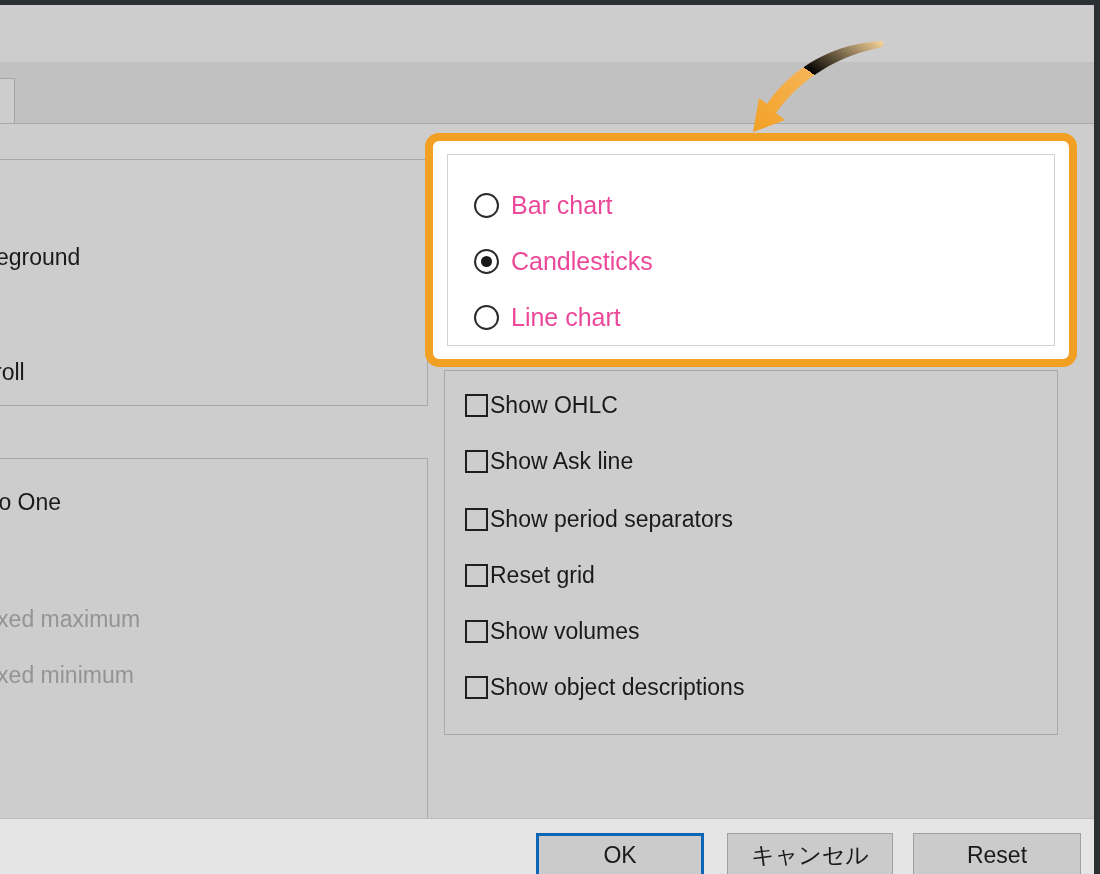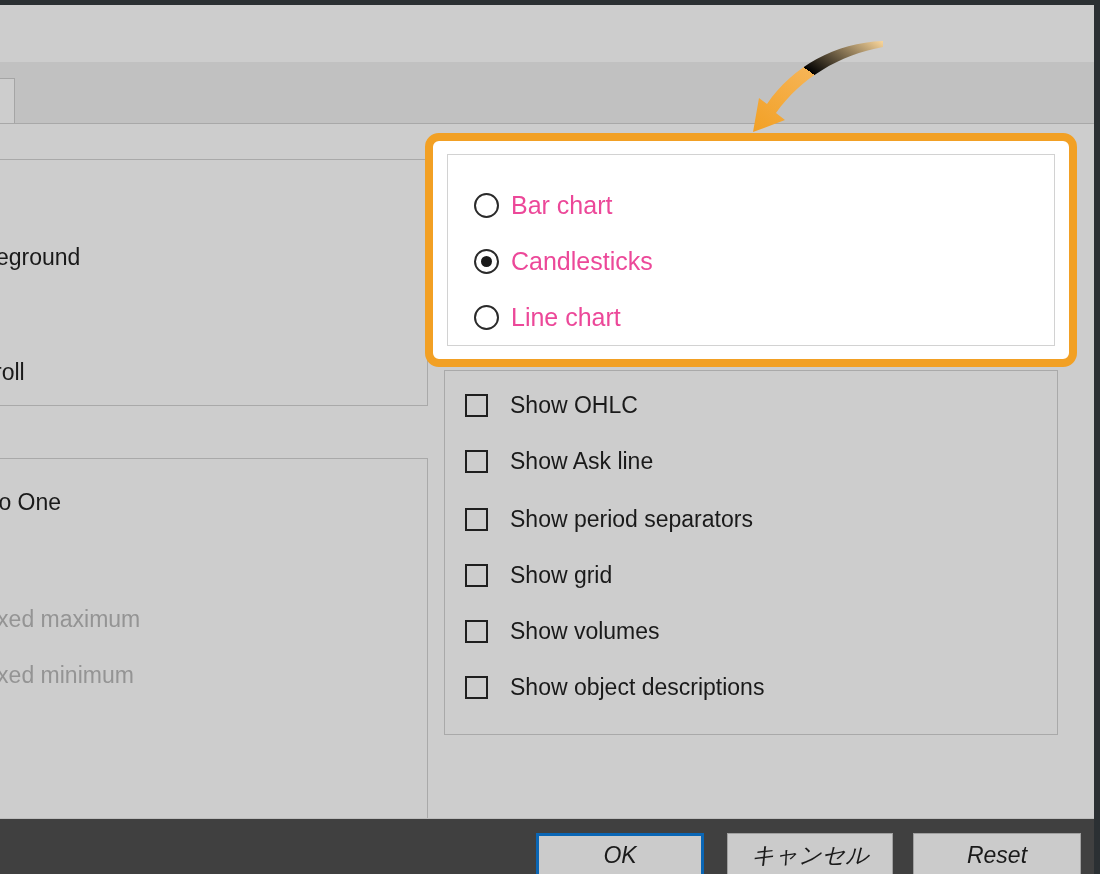--- a/index.html
+++ b/index.html
@@ -39,21 +39,21 @@
   .lbl.dim{color:#949494;}
 
   
   .l-foreground{left:-4px;top:120px;}
   .l-scroll{left:-6px;top:235px;}
   .l-scaleone{left:-8px;top:365px;}
   .l-fixmax{left:-8px;top:482px;}
   .l-fixmin{left:-8px;top:538px;}
 
   
-  .chk-row{position:absolute;left:465px;display:flex;align-items:center;gap:22px;}
+  .chk-row{position:absolute;left:465px;display:flex;align-items:center;gap:2px;}
   .chk-box{width:23px;height:23px;border:2px solid #1f1f1f;background:#cdcdcd;box-sizing:border-box;flex:0 0 auto;}
   .chk-label{font-size:23px;color:#1a1a1a;white-space:nowrap;line-height:1;}
 
   
   .highlight{
     position:absolute;left:425px;top:133px;width:652px;height:234px;
     background:#ffffff;border:8px solid #f2a024;border-radius:14px;
     box-sizing:border-box;z-index:20;
   }
   .highlight-inner{
@@ -66,21 +66,21 @@
     background:#fff;box-sizing:border-box;flex:0 0 auto;
     display:flex;align-items:center;justify-content:center;
   }
   .radio-dot{width:11px;height:11px;border-radius:50%;background:#1a1a1a;}
   .radio-label{font-size:25px;color:#ec4899;white-space:nowrap;line-height:1;}
 
   
   .arrow{position:absolute;left:715px;top:20px;width:230px;height:125px;z-index:30;pointer-events:none;}
 
   
-  .footer{position:absolute;left:0;top:818px;width:1094px;height:56px;background:#404040;border-top:1px solid #bdbdbd;font-style:italic;}
+  .footer{position:absolute;left:0;top:818px;width:1094px;height:56px;background:#e5e5e5;border-top:1px solid #bdbdbd;}
   .fbtn{
     position:absolute;top:14px;height:45px;background:#cbcbcb;
     border:1px solid #a0a0a0;box-sizing:border-box;
     display:flex;align-items:center;justify-content:center;
     font-size:23px;color:#1a1a1a;font-family:"Liberation Sans","DejaVu Sans",sans-serif;
     cursor:default;
   }
   .fbtn.primary{border:3px solid #0a66b5;}
   .b-ok{left:536px;width:168px;}
   .b-cancel{left:727px;width:166px;}
@@ -120,21 +120,21 @@
     <div class="chk-row" style="top:326px;">
       <span class="chk-box"></span>
       <span class="chk-label">Show Ask line</span>
     </div>
     <div class="chk-row" style="top:384px;">
       <span class="chk-box"></span>
       <span class="chk-label">Show period separators</span>
     </div>
     <div class="chk-row" style="top:440px;">
       <span class="chk-box"></span>
-      <span class="chk-label">Show grid</span>
+      <span class="chk-label">Reset grid</span>
     </div>
     <div class="chk-row" style="top:552px;">
       <span class="chk-box"></span>
       <span class="chk-label">Show object descriptions</span>
     </div>
     <div class="chk-row" style="top:496px;">
       <span class="chk-box"></span>
       <span class="chk-label">Show volumes</span>
     </div>
   </div>

